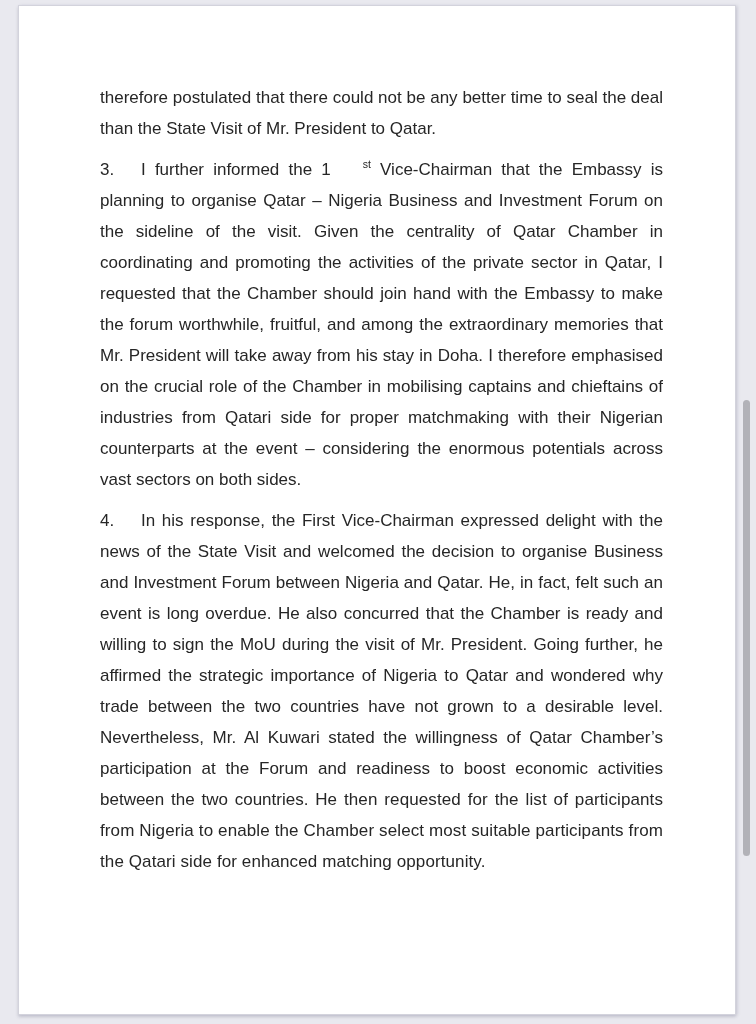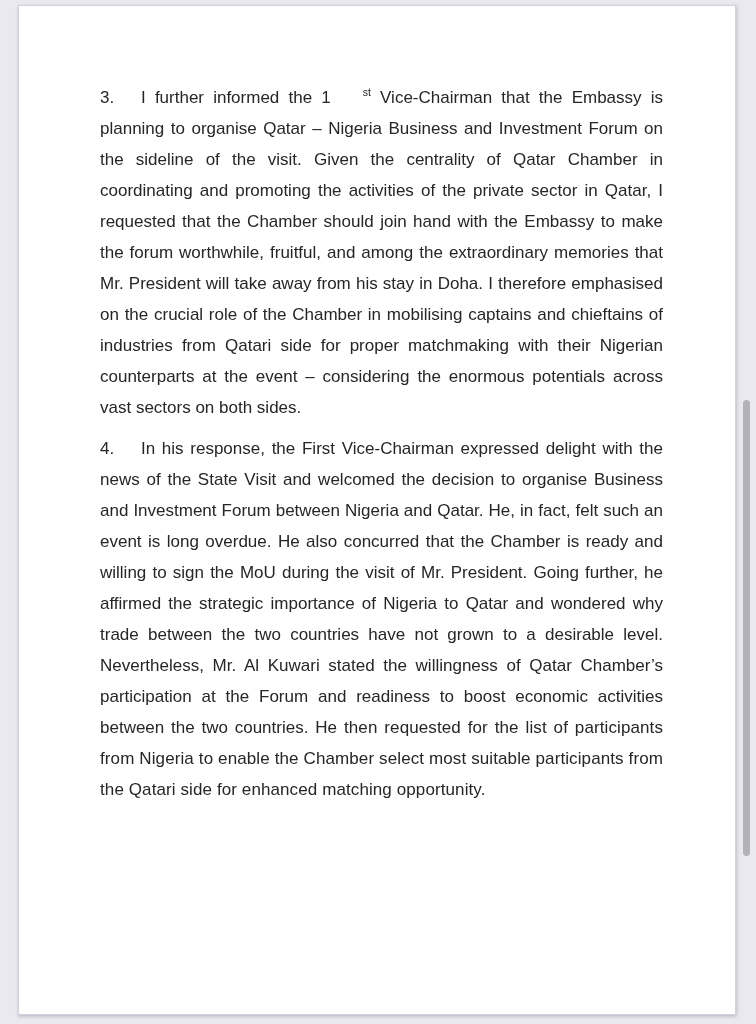--- a/index.html
+++ b/index.html
@@ -65,20 +65,21 @@
   }
 </style>
 </head>
 <body>
 
 <div class="viewport">
 
   <div class="page">
     <div class="doc-content">
 
+      <p class="para"><span>therefore postulated that there could not be any better time to seal the deal than the State Visit of Mr. President to Qatar.</span></p>
 
       <p class="para"><span class="pnum">3.</span><span>I further informed the 1</span><sup>st</sup><span> Vice-Chairman that the Embassy is planning to organise Qatar – Nigeria Business and Investment Forum on the sideline of the visit. Given the centrality of Qatar Chamber in coordinating and promoting the activities of the private sector in Qatar, I requested that the Chamber should join hand with the Embassy to make the forum worthwhile, fruitful, and among the extraordinary memories that Mr. President will take away from his stay in Doha. I therefore emphasised on the crucial role of the Chamber in mobilising captains and chieftains of industries from Qatari side for proper matchmaking with their Nigerian counterparts at the event – considering the enormous potentials across vast sectors on both sides.</span></p>
 
       <p class="para"><span class="pnum">4.</span><span>In his response, the First Vice-Chairman expressed delight with the news of the State Visit and welcomed the decision to organise Business and Investment Forum between Nigeria and Qatar. He, in fact, felt such an event is long overdue. He also concurred that the Chamber is ready and willing to sign the MoU during the visit of Mr. President. Going further, he affirmed the strategic importance of Nigeria to Qatar and wondered why trade between the two countries have not grown to a desirable level. Nevertheless, Mr. Al Kuwari stated the willingness of Qatar Chamber’s participation at the Forum and readiness to boost economic activities between the two countries. </span><b>He then requested for the list of participants from Nigeria to enable the Chamber select most suitable participants from the Qatari side for enhanced matching opportunity.</b></p>
 
     </div>
   </div>
 
   <div class="scrollbar-thumb"></div>
 

